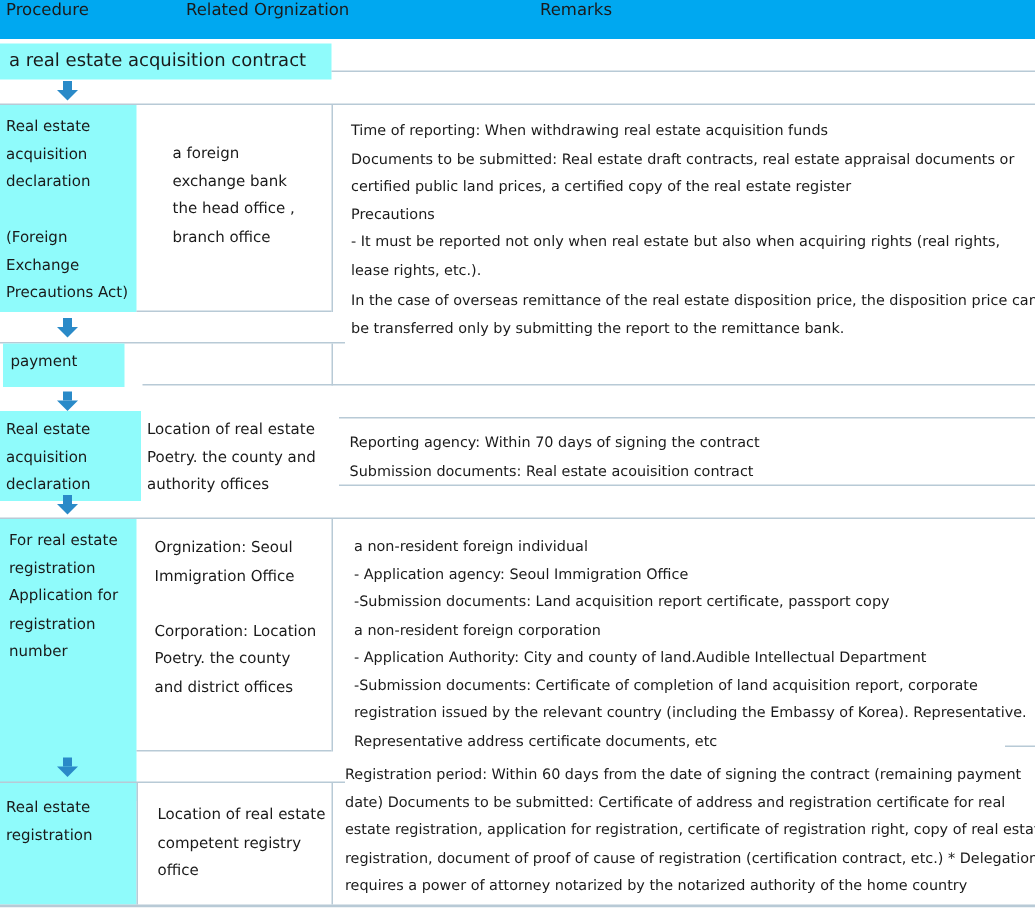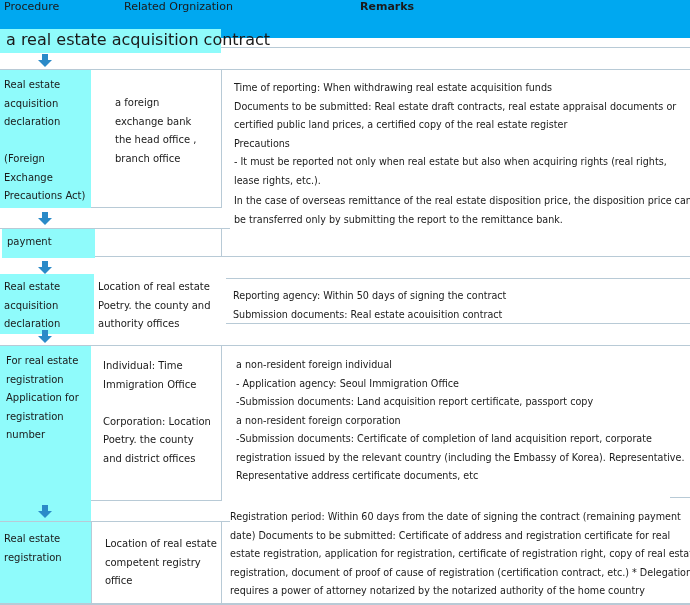--- a/index.html
+++ b/index.html
@@ -2,21 +2,21 @@
 <html><head>
   <meta charset="utf-8">
   <style>
     * { box-sizing: border-box; margin: 0; padding: 0; }
     body {
       width: 690px; height: 605px; background: #ffffff; position: relative;
       font-family: "DejaVu Sans", sans-serif; color: #1a1a1a; overflow: hidden;
     }
     .abs { position: absolute; }
     .header {
-      left: 0; top: 0; width: 690px; height: 38px; background: #00a8f0;
+      left: 0; top: 0; width: 690px; height: 26px; background: #00a8f0;
       font-size: 11px; color: #1a1a1a;
     }
     .header span { position: absolute; top: 0; line-height: 14px; }
     .cyan { background: #8ffbfb; }
     .hline { position: absolute; height: 1px; background: #b8cad6; }
     .vline { position: absolute; width: 1px; background: #b8cad6; }
     .txt { font-size: 10px; line-height: 18.5px; }
     .txt9 { font-size: 9.6px; line-height: 18.5px; }
     .arrow {
       position: absolute; width: 14px; height: 13px;
@@ -25,25 +25,25 @@
     .arrow .head { position: absolute; left: 0; top: 6px; width: 0; height: 0;
       border-left: 7px solid transparent; border-right: 7px solid transparent; border-top: 7px solid #2a8ac8; }
     .line { display: block; white-space: nowrap; }
   </style>
 </head>
 <body>
 
 <div class="abs header">
   <span style="left:4px;">Procedure</span>
   <span style="left:124px;">Related Orgnization</span>
-  <span style="left:360px;font-weight:bold;">Remarks</span>
+  <span style="left:360px;">Remarks</span>
 </div>
 
 <div class="abs cyan" style="left:0; top:29px; width:221px; height:24px;">
-  <span class="abs" style="left:6px; top:2px; font-size:16px; line-height:18px; white-space:nowrap;">a real estate acquisition contract</span>
+  <span class="abs" style="left:6px; top:2px; font-size:12px; line-height:18px; white-space:nowrap;">a real estate acquisition contract</span>
 </div>
 <div class="hline" style="left:221px; top:47px; width:469px;"></div>
 
 <div class="arrow" style="left:38px; top:54px;">
     <div class="stem"></div>
     <div class="head"></div>
   </div>
 
 <div class="hline" style="left:0; top:69px; width:690px;"></div>
 <div class="abs cyan" style="left:0; top:70px; width:91px; height:138px;">
@@ -75,21 +75,21 @@
   <span class="line" style="margin-top:2px;">In the case of overseas remittance of the real estate disposition price, the disposition price can</span>
   <span class="line">be transferred only by submitting the report to the remittance bank.</span>
 </div>
 
 <div class="arrow" style="left:38px; top:212px;">
     <div class="stem"></div>
     <div class="head"></div>
   </div>
 
 <div class="hline" style="left:0; top:228px; width:230px;"></div>
-<div class="abs cyan" style="left:2px; top:229px; width:93px; height:29px;">
+<div class="abs cyan" style="left:2px; top:229px; width:81px; height:29px;">
   <span class="abs txt" style="left:5px; top:4px;">payment</span>
 </div>
 <div class="vline" style="left:221px; top:229px; height:28px;"></div>
 <div class="hline" style="left:95px; top:256px; width:595px;"></div>
 
 <div class="arrow" style="left:38px; top:261px;">
     <div class="stem"></div>
     <div class="head"></div>
   </div>
 
@@ -100,55 +100,56 @@
     <span class="line">declaration</span>
   </div>
 </div>
 <div class="abs txt" style="left:98px; top:278px;">
   <span class="line">Location of real estate</span>
   <span class="line">Poetry. the county and</span>
   <span class="line">authority offices</span>
 </div>
 <div class="hline" style="left:226px; top:278px; width:464px;"></div>
 <div class="abs txt9" style="left:233px; top:287px;">
-  <span class="line">Reporting agency: Within 50 days of signing the contract</span>
+  <span class="line">Reporting agency: Within 70 days of signing the contract</span>
   <span class="line">Submission documents: Real estate acouisition contract</span>
 </div>
 <div class="hline" style="left:226px; top:323px; width:464px;"></div>
 
 <div class="arrow" style="left:38px; top:330px;">
     <div class="stem"></div>
     <div class="head"></div>
   </div>
 
 <div class="hline" style="left:0; top:345px; width:690px;"></div>
 <div class="abs cyan" style="left:0; top:346px; width:91px; height:188px;">
   <div class="abs txt" style="left:6px; top:6px;">
     <span class="line">For real estate</span>
     <span class="line">registration</span>
     <span class="line">Application for</span>
     <span class="line">registration</span>
     <span class="line">number</span>
   </div>
 </div>
 <div class="abs txt" style="left:103px; top:357px;">
-  <span class="line">Individual: Time</span>
+  <span class="line">Orgnization: Seoul</span>
   <span class="line">Immigration Office</span>
   <span class="line" style="height:18.5px;"></span>
   <span class="line">Corporation: Location</span>
   <span class="line">Poetry. the county</span>
   <span class="line">and district offices</span>
 </div>
 <div class="vline" style="left:221px; top:346px; height:155px;"></div>
 <div class="hline" style="left:91px; top:500px; width:130px;"></div>
 <div class="abs txt9" style="left:236px; top:356px;">
   <span class="line">a non-resident foreign individual</span>
   <span class="line">- Application agency: Seoul Immigration Office</span>
   <span class="line">-Submission documents: Land acquisition report certificate, passport copy</span>
   <span class="line">a non-resident foreign corporation</span>
+  <span class="line">- Application Authority: City and county of land.Audible Intellectual Department</span>
   <span class="line">-Submission documents: Certificate of completion of land acquisition report, corporate</span>
   <span class="line">registration issued by the relevant country (including the Embassy of Korea). Representative.</span>
   <span class="line">Representative address certificate documents, etc</span>
 </div>
 <div class="hline" style="left:670px; top:497px; width:20px;"></div>
 
 <div class="arrow" style="left:38px; top:505px;">
     <div class="stem"></div>
     <div class="head"></div>
   </div>

